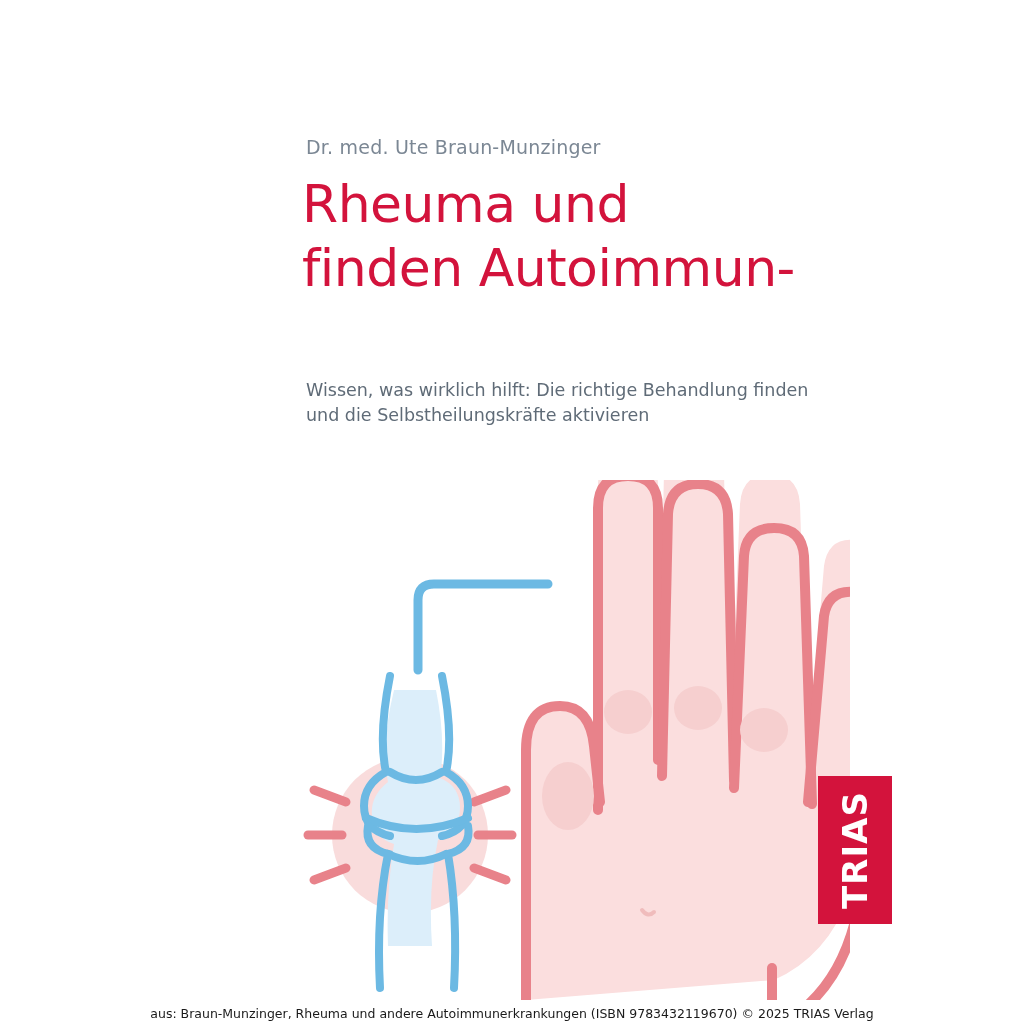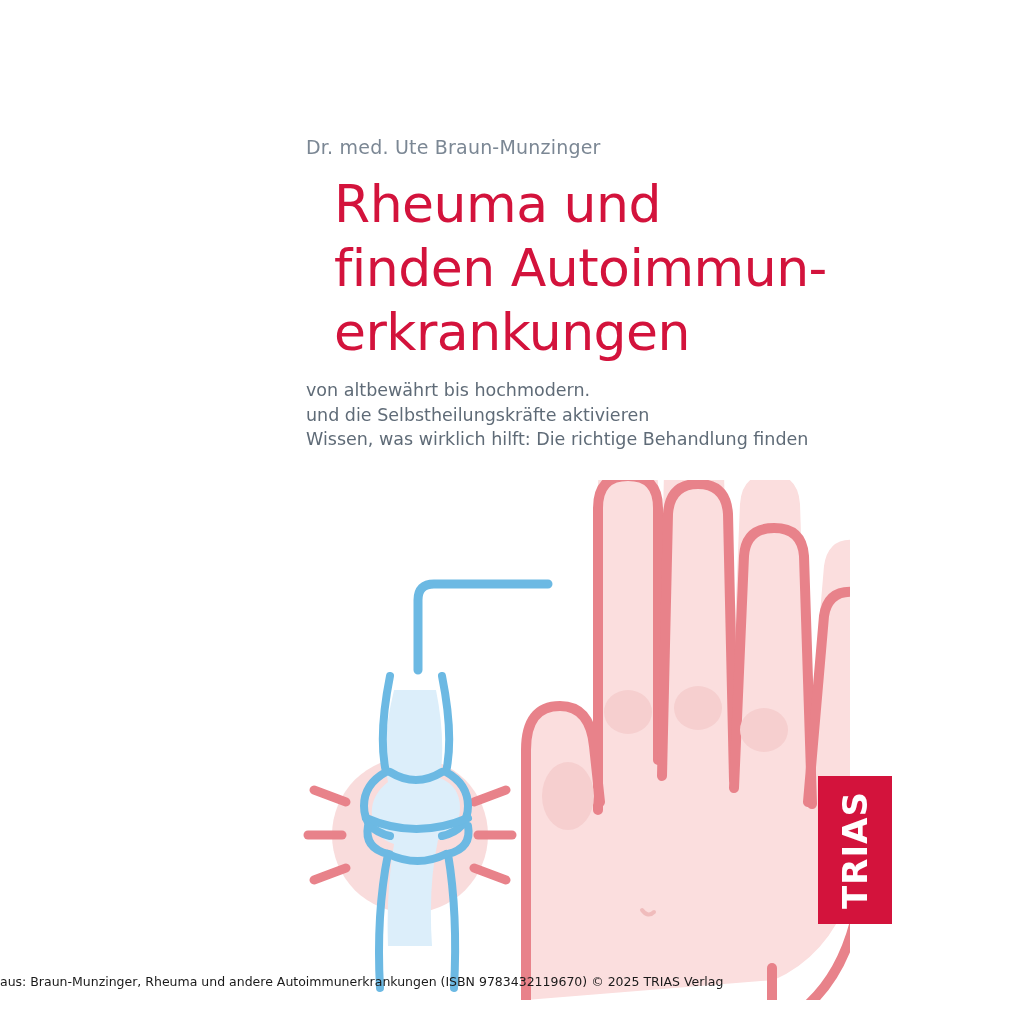--- a/index.html
+++ b/index.html
@@ -37,21 +37,21 @@
     left: 302px;
     top: 172px;
     width: 560px;
     color: #d3133c;
     font-size: 52px;
     line-height: 64px;
     font-weight: 400;
     font-family: "DejaVu Sans", sans-serif;
     letter-spacing: -0.5px;
   }
-  .title .line { display: block; white-space: nowrap; margin-left: 32px; }
+  .title .line { display: block; white-space: nowrap; }
   .subtitle {
     position: absolute;
     left: 306px;
     top: 378px;
     width: 530px;
     color: #5f6b77;
     font-size: 17.5px;
     line-height: 24.5px;
     font-family: "DejaVu Sans", sans-serif;
   }
@@ -86,45 +86,43 @@
     font-weight: bold;
     letter-spacing: 1px;
     font-family: "DejaVu Sans", sans-serif;
     white-space: nowrap;
   }
 
   
   .credit {
     position: absolute;
     left: 0;
-    top: 974px;
+    top: 1006px;
     width: 1024px;
-    text-align: left;
+    text-align: center;
     font-size: 12.5px;
     color: #1a1a1a;
     font-family: "DejaVu Sans", sans-serif;
   }
 </style>
 </head>
 <body>
 
 <div class="cover">
 
   <div class="author">Dr. med. Ute Braun-Munzinger</div>
 
   <div class="title">
     <span class="line">Rheuma und</span>
     <span class="line">finden Autoimmun-</span>
-    <span class="line">erkrankungen</span>
   </div>
 
   <div class="subtitle">
-    <span class="sline">von altbewährt bis hochmodern.</span>
+    <span class="sline">Wissen, was wirklich hilft: Die richtige Behandlung finden</span>
     <span class="sline">und die Selbstheilungskräfte aktivieren</span>
-    <span class="sline">Wissen, was wirklich hilft: Die richtige Behandlung finden</span>
   </div>
 
   <div class="illustration">
     <svg width="560" height="520" viewBox="0 0 560 520" xmlns="http://www.w3.org/2000/svg">
 
       <circle cx="120" cy="355" r="78" fill="#f9dcdc"></circle>
 
       <g stroke="#e8828a" stroke-width="9" stroke-linecap="round" fill="none">
         <line x1="24" y1="310" x2="56" y2="322"></line>
         <line x1="18" y1="355" x2="52" y2="355"></line>

